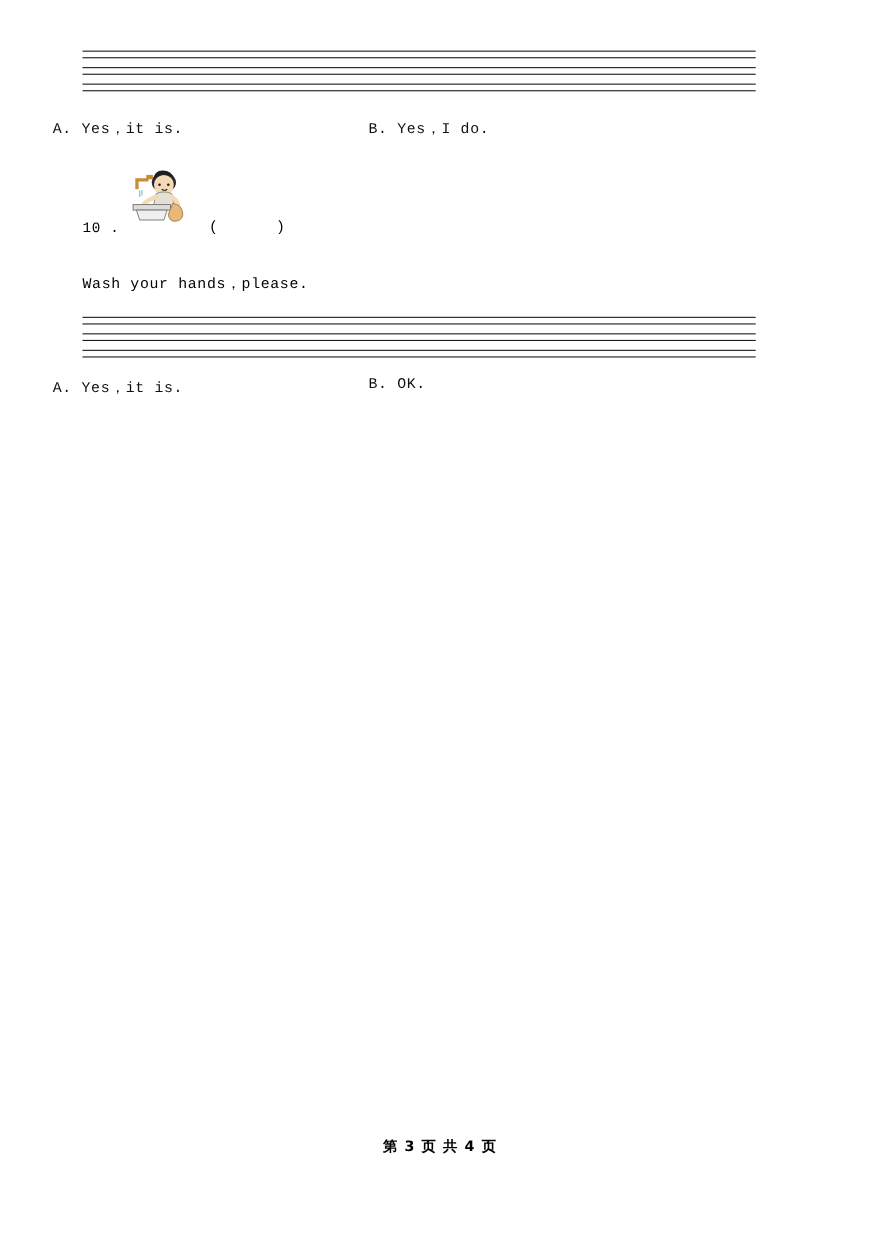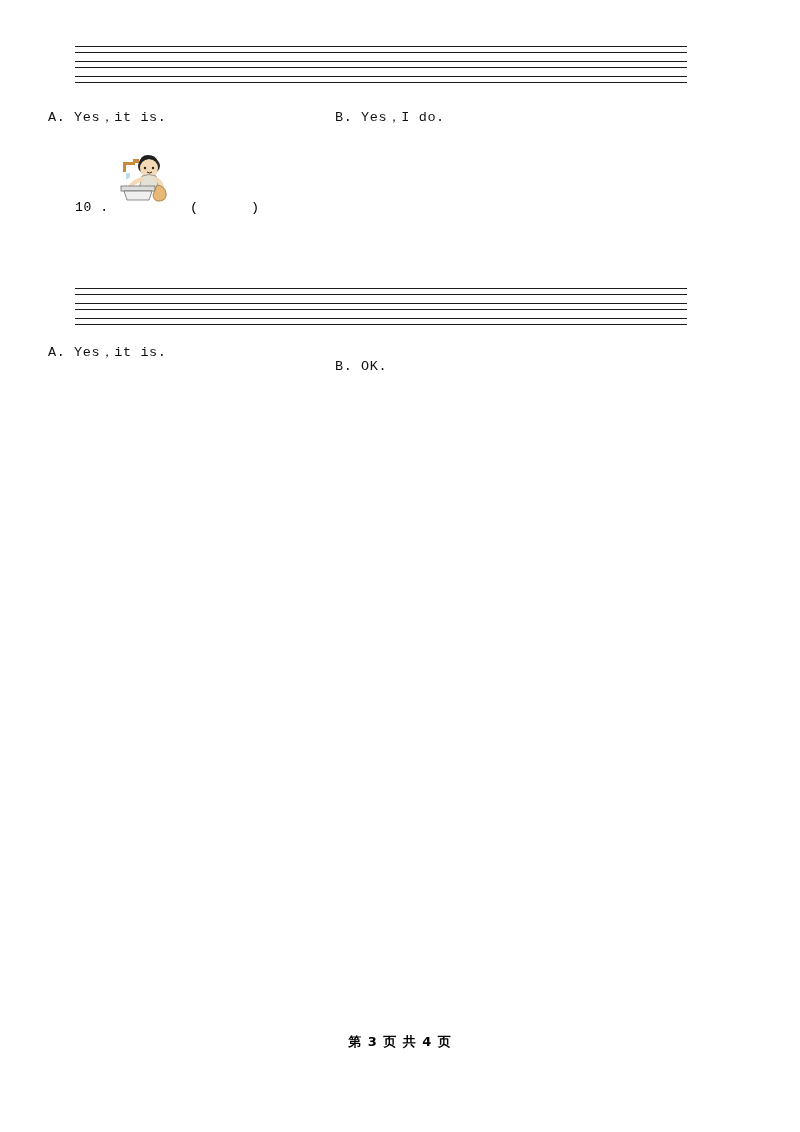--- a/index.html
+++ b/index.html
@@ -136,33 +136,34 @@
       <rect x="8" y="34" width="34" height="5" fill="#dcdcdc" stroke="#6f6f6f" stroke-width="0.8"></rect>
       <path d="M11 39 L39 39 L36 48 L14 48 Z" fill="#efefef" stroke="#6f6f6f" stroke-width="0.8"></path>
 
       <path d="M44 33 q8 1 9 8 q1 7 -6 8 q-6 1 -7 -6 Z" fill="#e8b878" stroke="#9a7439" stroke-width="0.8"></path>
     </svg>
   </div>
 
   <div class="qnum" style="top:200px;">10 .</div>
   <div class="paren" style="top:200px;">(      )</div>
 
+  <div class="sentence" style="top:249px;">Wash your hands，please.</div>
 
   <div class="rule-block" style="top:288px;">
     <div class="rule-line"></div>
     <div class="rule-gap-sm"></div>
     <div class="rule-line"></div>
     <div class="rule-gap-md"></div>
     <div class="rule-line"></div>
     <div class="rule-gap-sm"></div>
     <div class="rule-line"></div>
     <div class="rule-gap-md"></div>
     <div class="rule-line"></div>
     <div class="rule-gap-sm"></div>
     <div class="rule-line"></div>
   </div>
 
   <div class="text-line opt-a" style="top:343px;">A. Yes，it is.</div>
-  <div class="text-line opt-b" style="top:359px;">B. OK.</div>
+  <div class="text-line opt-b" style="top:343px;">B. OK.</div>
 
   <div class="footer">第 3 页 共 4 页</div>
 
 </div>
 
 </body></html>

